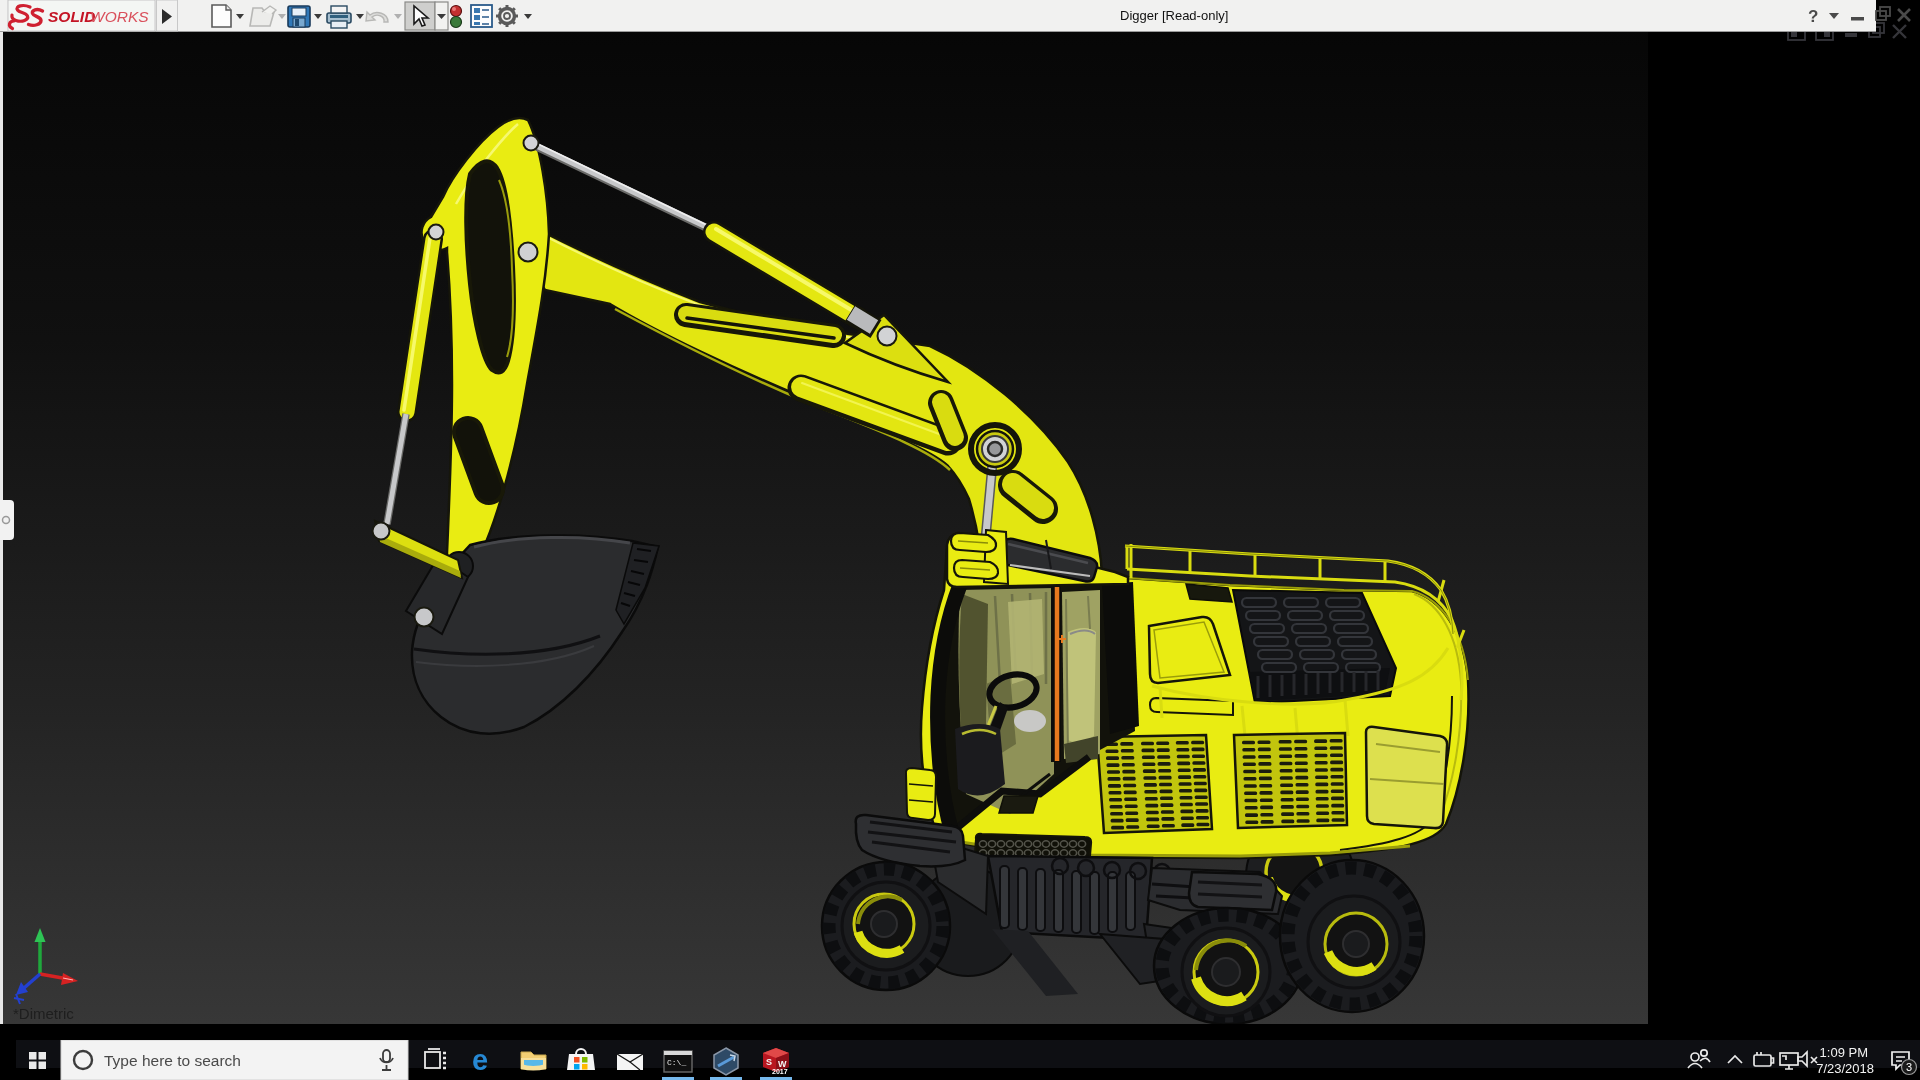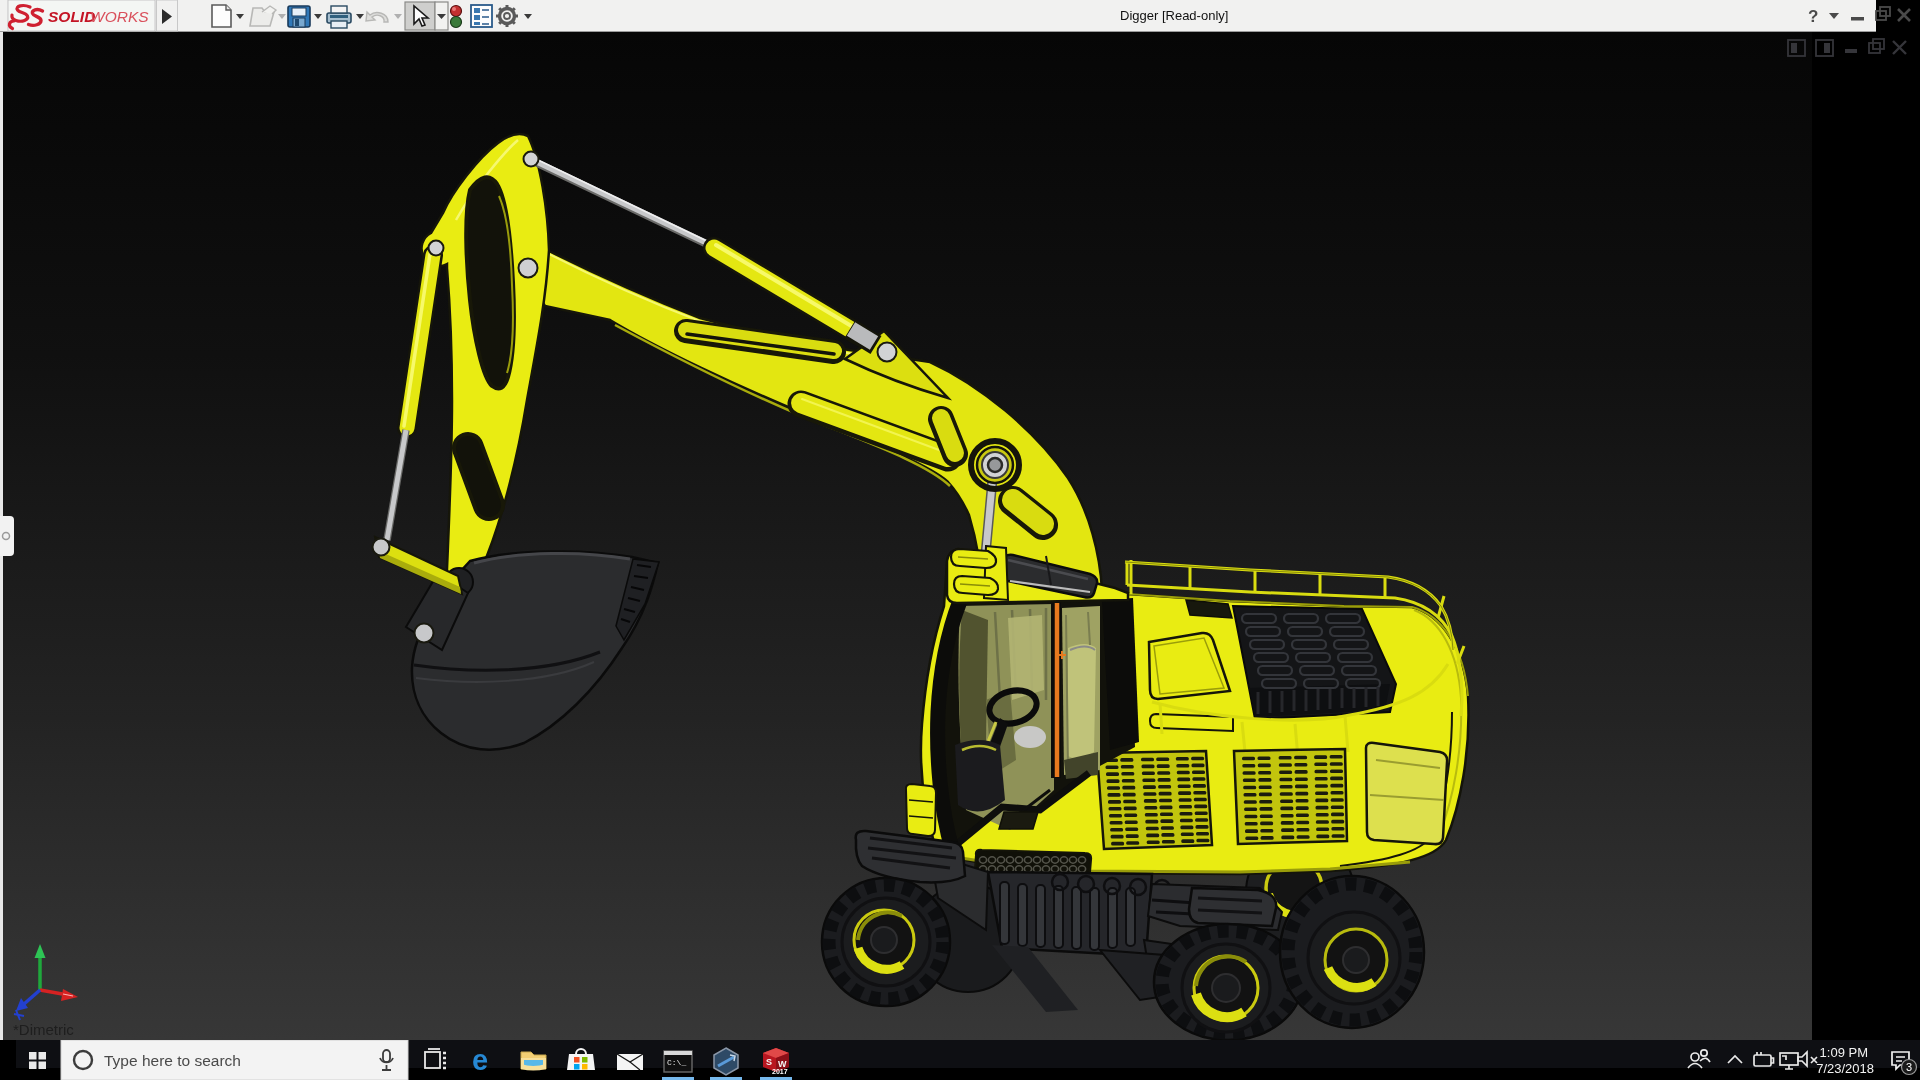--- a/index.html
+++ b/index.html
@@ -1,19 +1,19 @@
 <!DOCTYPE html>
 <html><head>
 <meta charset="utf-8">
 <style>
   html,body{margin:0;padding:0;width:1920px;height:1080px;overflow:hidden;
     font-family:"Liberation Sans",sans-serif;background:#000;}
   #titlebar{position:absolute;left:0;top:0;width:1876px;height:32px;
     background:#f1f1f0;border-bottom:1px solid #9b9b9b;box-sizing:border-box;}
-  #viewport{position:absolute;left:0;top:32px;width:1812px;height:1008px;
+  #viewport{position:absolute;left:0;top:16px;width:1648px;height:1008px;
     background:linear-gradient(#060606,#101010 32%,#232323 68%,#373737);}
   #taskbar{position:absolute;left:16px;top:1040px;width:1920px;height:28px;background:#0e0f13;}
   .abs{position:absolute;}
 </style>
 </head>
 <body>
 <div id="viewport">
 <svg class="abs" style="left:0;top:0" width="1920" height="1008" viewBox="0 0 1920 1008">
 <g transform="translate(0,-32)" id="machine">
 

